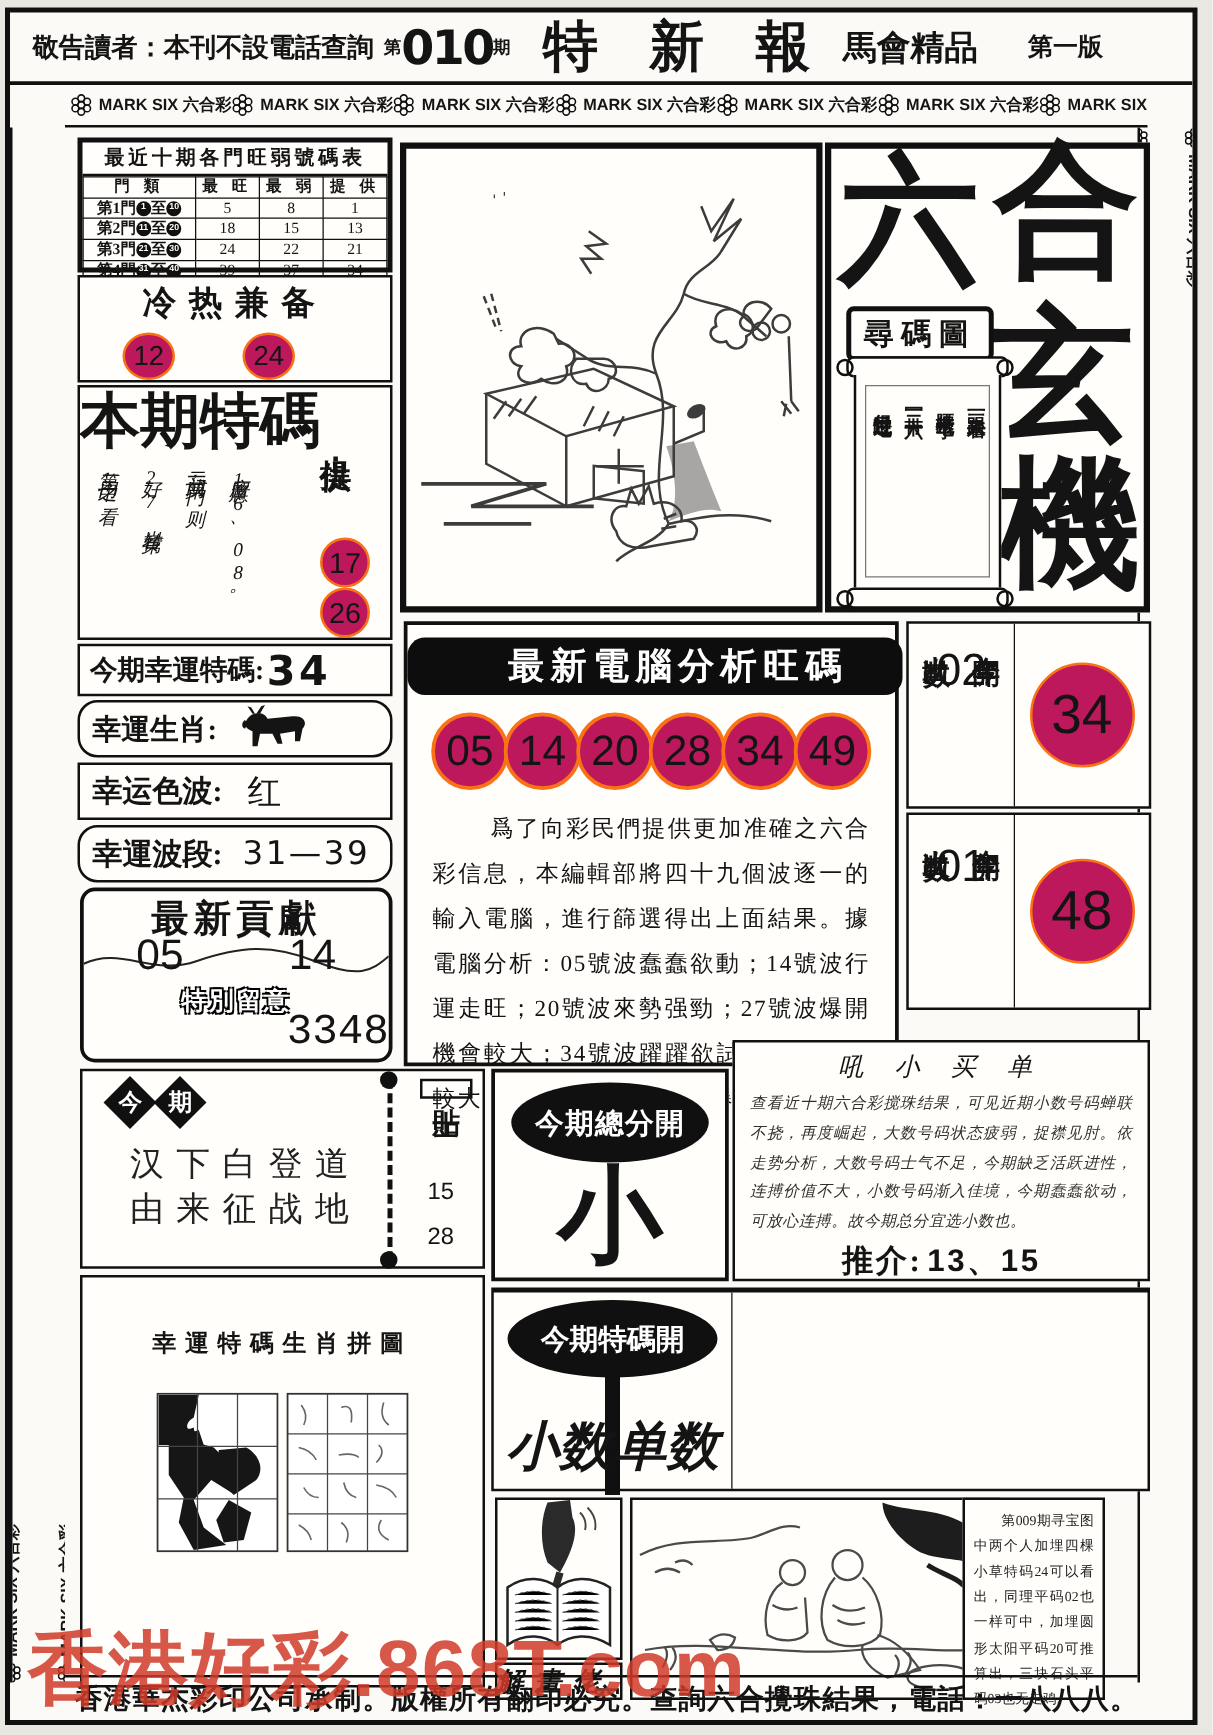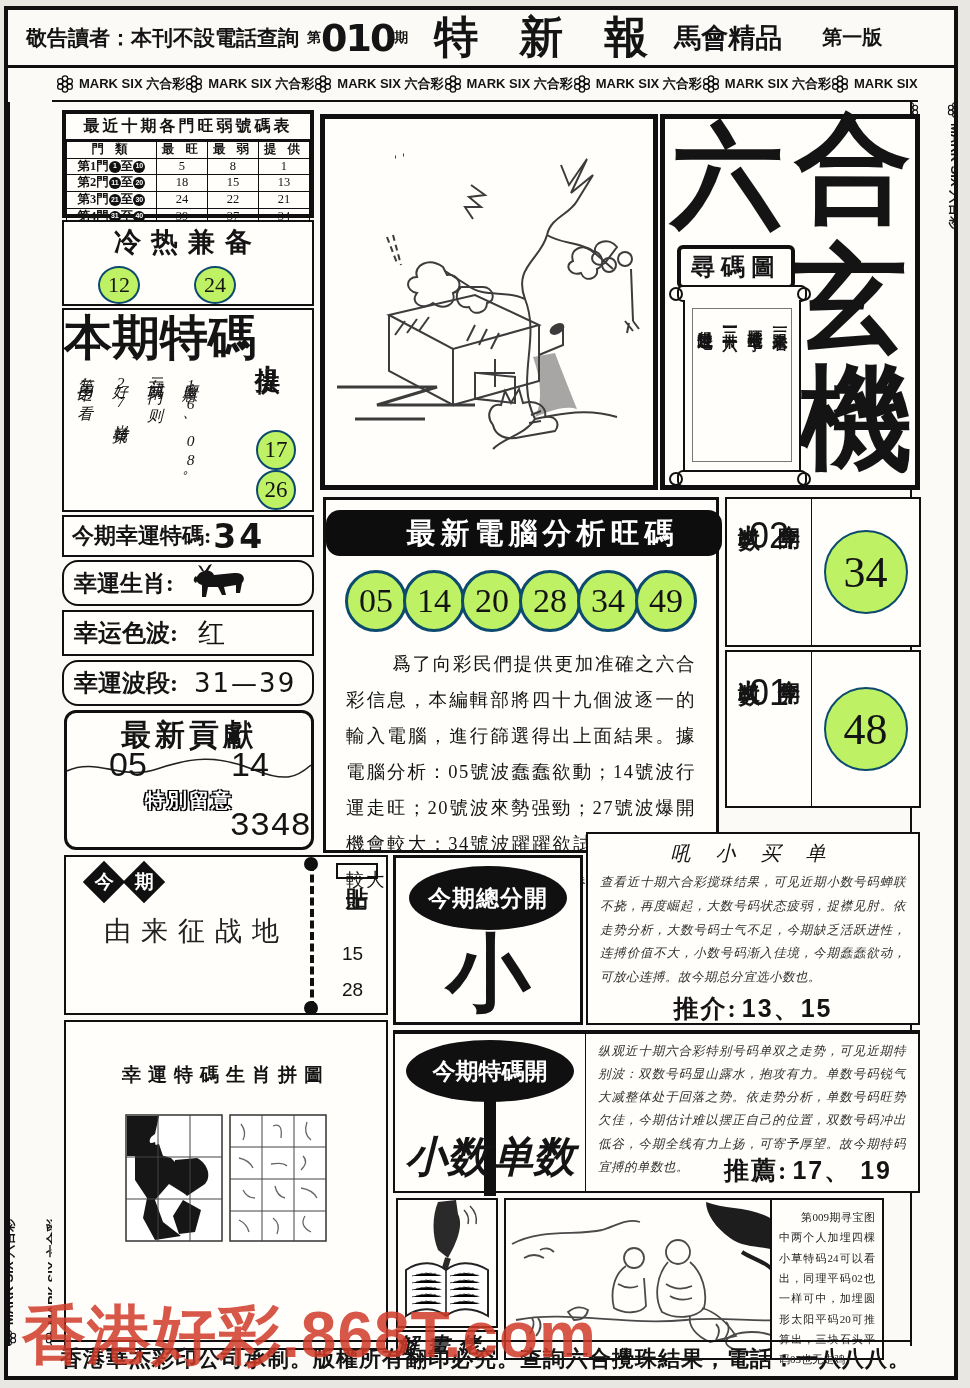--- a/index.html
+++ b/index.html
@@ -38,22 +38,22 @@
   .tbl-title{border-bottom:2px solid #101010;font-weight:900;font-size:16px;text-align:center;
              letter-spacing:3px;padding:2px 0;font-family:"Liberation Sans",sans-serif;}
   table.door{border-collapse:collapse;width:100%;}
   table.door td,table.door th{border:1px solid #101010;font-size:12.5px;text-align:center;padding:0;line-height:1.25;}
   table.door th{font-weight:900;letter-spacing:4px;}
   .mini-ball{display:inline-flex;align-items:center;justify-content:center;width:12px;height:12px;
              background:#101010;color:#fff;border-radius:50%;font-size:7px;font-family:"Liberation Sans",sans-serif;
              vertical-align:middle;}
   .door-name{font-weight:bold;font-size:11.5px;white-space:nowrap;}
   
-  .ball{border:3px solid #0c4a6e;border-radius:50%;display:inline-flex;align-items:center;justify-content:center;
-        font-family:Liberation Serif, serif;background:#bef264;}
+  .ball{border:3px solid #f97316;border-radius:50%;display:inline-flex;align-items:center;justify-content:center;
+        font-family:Liberation Sans, sans-serif;background:#be185d;}
   
   .vtxt{writing-mode:vertical-rl;text-orientation:upright;letter-spacing:2px;}
   
   .diamond{display:inline-flex;width:30px;height:30px;background:#101010;transform:rotate(45deg);
            align-items:center;justify-content:center;margin:0 5px;}
   .diamond span{transform:rotate(-45deg);color:#fff;font-weight:bold;font-size:19px;}
   .outline-txt{color:#fff;font-weight:900;
       text-shadow:-1.4px -1.4px 0 #000,1.4px -1.4px 0 #000,-1.4px 1.4px 0 #000,1.4px 1.4px 0 #000,0 0 1px #000;}
   .oval{background:#101010;color:#fff;border-radius:50%;display:flex;align-items:center;justify-content:center;
         font-weight:900;font-family:"Liberation Sans",sans-serif;}
@@ -373,20 +373,21 @@
   <div class="abs bx" style="left:56px;top:845px;width:324px;height:160px;">
     <div style="display:flex;align-items:center;margin:10px 0 0 18px;">
       <span class="diamond">
           <span>今</span>
         </span>
       <span class="diamond">
           <span>期</span>
         </span>
     </div>
     <div style="margin:16px 0 0 38px;font-size:27px;letter-spacing:10px;line-height:1.35;color:#222;">
+      <div>汉下白登道</div>
       <div>由来征战地</div>
     </div>
     <div style="position:absolute;left:244px;top:6px;height:146px;border-left:4px dashed #101010;"></div>
     <div style="position:absolute;left:238px;top:0px;width:14px;height:14px;background:#101010;border-radius:50%;"></div>
     <div style="position:absolute;left:238px;top:144px;width:14px;height:14px;background:#101010;border-radius:50%;"></div>
     <div class="vtxt" style="position:absolute;left:270px;top:6px;border:2px solid #101010;padding:4px 4px;font-size:22px;font-weight:bold;">貼士</div>
     <div style="position:absolute;left:276px;top:86px;font-size:19px;font-family:'Liberation Sans',sans-serif;">15</div>
     <div style="position:absolute;left:276px;top:122px;font-size:19px;font-family:'Liberation Sans',sans-serif;">28</div>
   </div>
 
@@ -549,27 +550,20 @@
     </div>
   </div>
 
   <div class="abs bx" style="left:385px;top:1020px;width:527px;height:163px;border-top-width:4px;display:flex;">
     <div style="width:190px;border-right:1.5px solid #101010;position:relative;">
       <div class="oval" style="width:168px;height:62px;margin:6px auto 0;font-size:23px;">今期特碼開</div>
       <div style="position:absolute;left:50%;top:62px;width:12px;height:100px;background:#101010;transform:translateX(-50%);"></div>
       <div style="position:absolute;left:10px;bottom:6px;font-size:42px;font-weight:900;font-style:italic;">小数</div>
       <div style="position:absolute;right:10px;bottom:6px;font-size:42px;font-weight:900;font-style:italic;">单数</div>
     </div>
-    <div style="flex:1;padding:6px 12px 0;position:relative;">
-      <div class="hand" style="font-style:italic;font-size:12.5px;line-height:1.85;">纵观近十期六合彩特别号码单双之走势，可见近期特别波：双数号码显山露水，抱攻有力。单数号码锐气大减整体处于回落之势。依走势分析，单数号码旺势欠佳，今期估计难以摆正自己的位置，双数号码冲出低谷，今期全线有力上扬，可寄予厚望。故今期特码宜搏的单数也。</div>
-      <div style="position:absolute;right:26px;bottom:4px;">
-        <span class="reco">推薦:</span>
-        <span class="reco" style="font-family:'Liberation Sans',sans-serif;">17、 19</span>
-      </div>
-    </div>
   </div>
 
   <div class="abs bx" style="left:388px;top:1188px;width:102px;height:130px;">
     <svg width="98" height="126" viewBox="0 0 98 126">
       <path d="M40,2 L58,0 L60,14 C66,26 58,44 50,58 L40,50 C34,36 34,16 40,2 Z" fill="#2a2a2a"></path>
       <path d="M50,58 L44,78" stroke="#2a2a2a" stroke-width="6"></path>
       <path d="M66,10 q6,6 4,14 M72,6 q8,8 6,18" fill="none" stroke="#444" stroke-width="1.5"></path>
       <path d="M8,70 C22,60 38,62 48,70 C58,62 74,60 90,70 L90,116 C74,106 58,108 48,116 C38,108 22,106 8,116 Z" fill="#fff" stroke="#222" stroke-width="2"></path>
       <path d="M48,70 L48,116" stroke="#222" stroke-width="1.6"></path>
       <g stroke="#555" stroke-width="1" stroke-dasharray="2 2.5">

